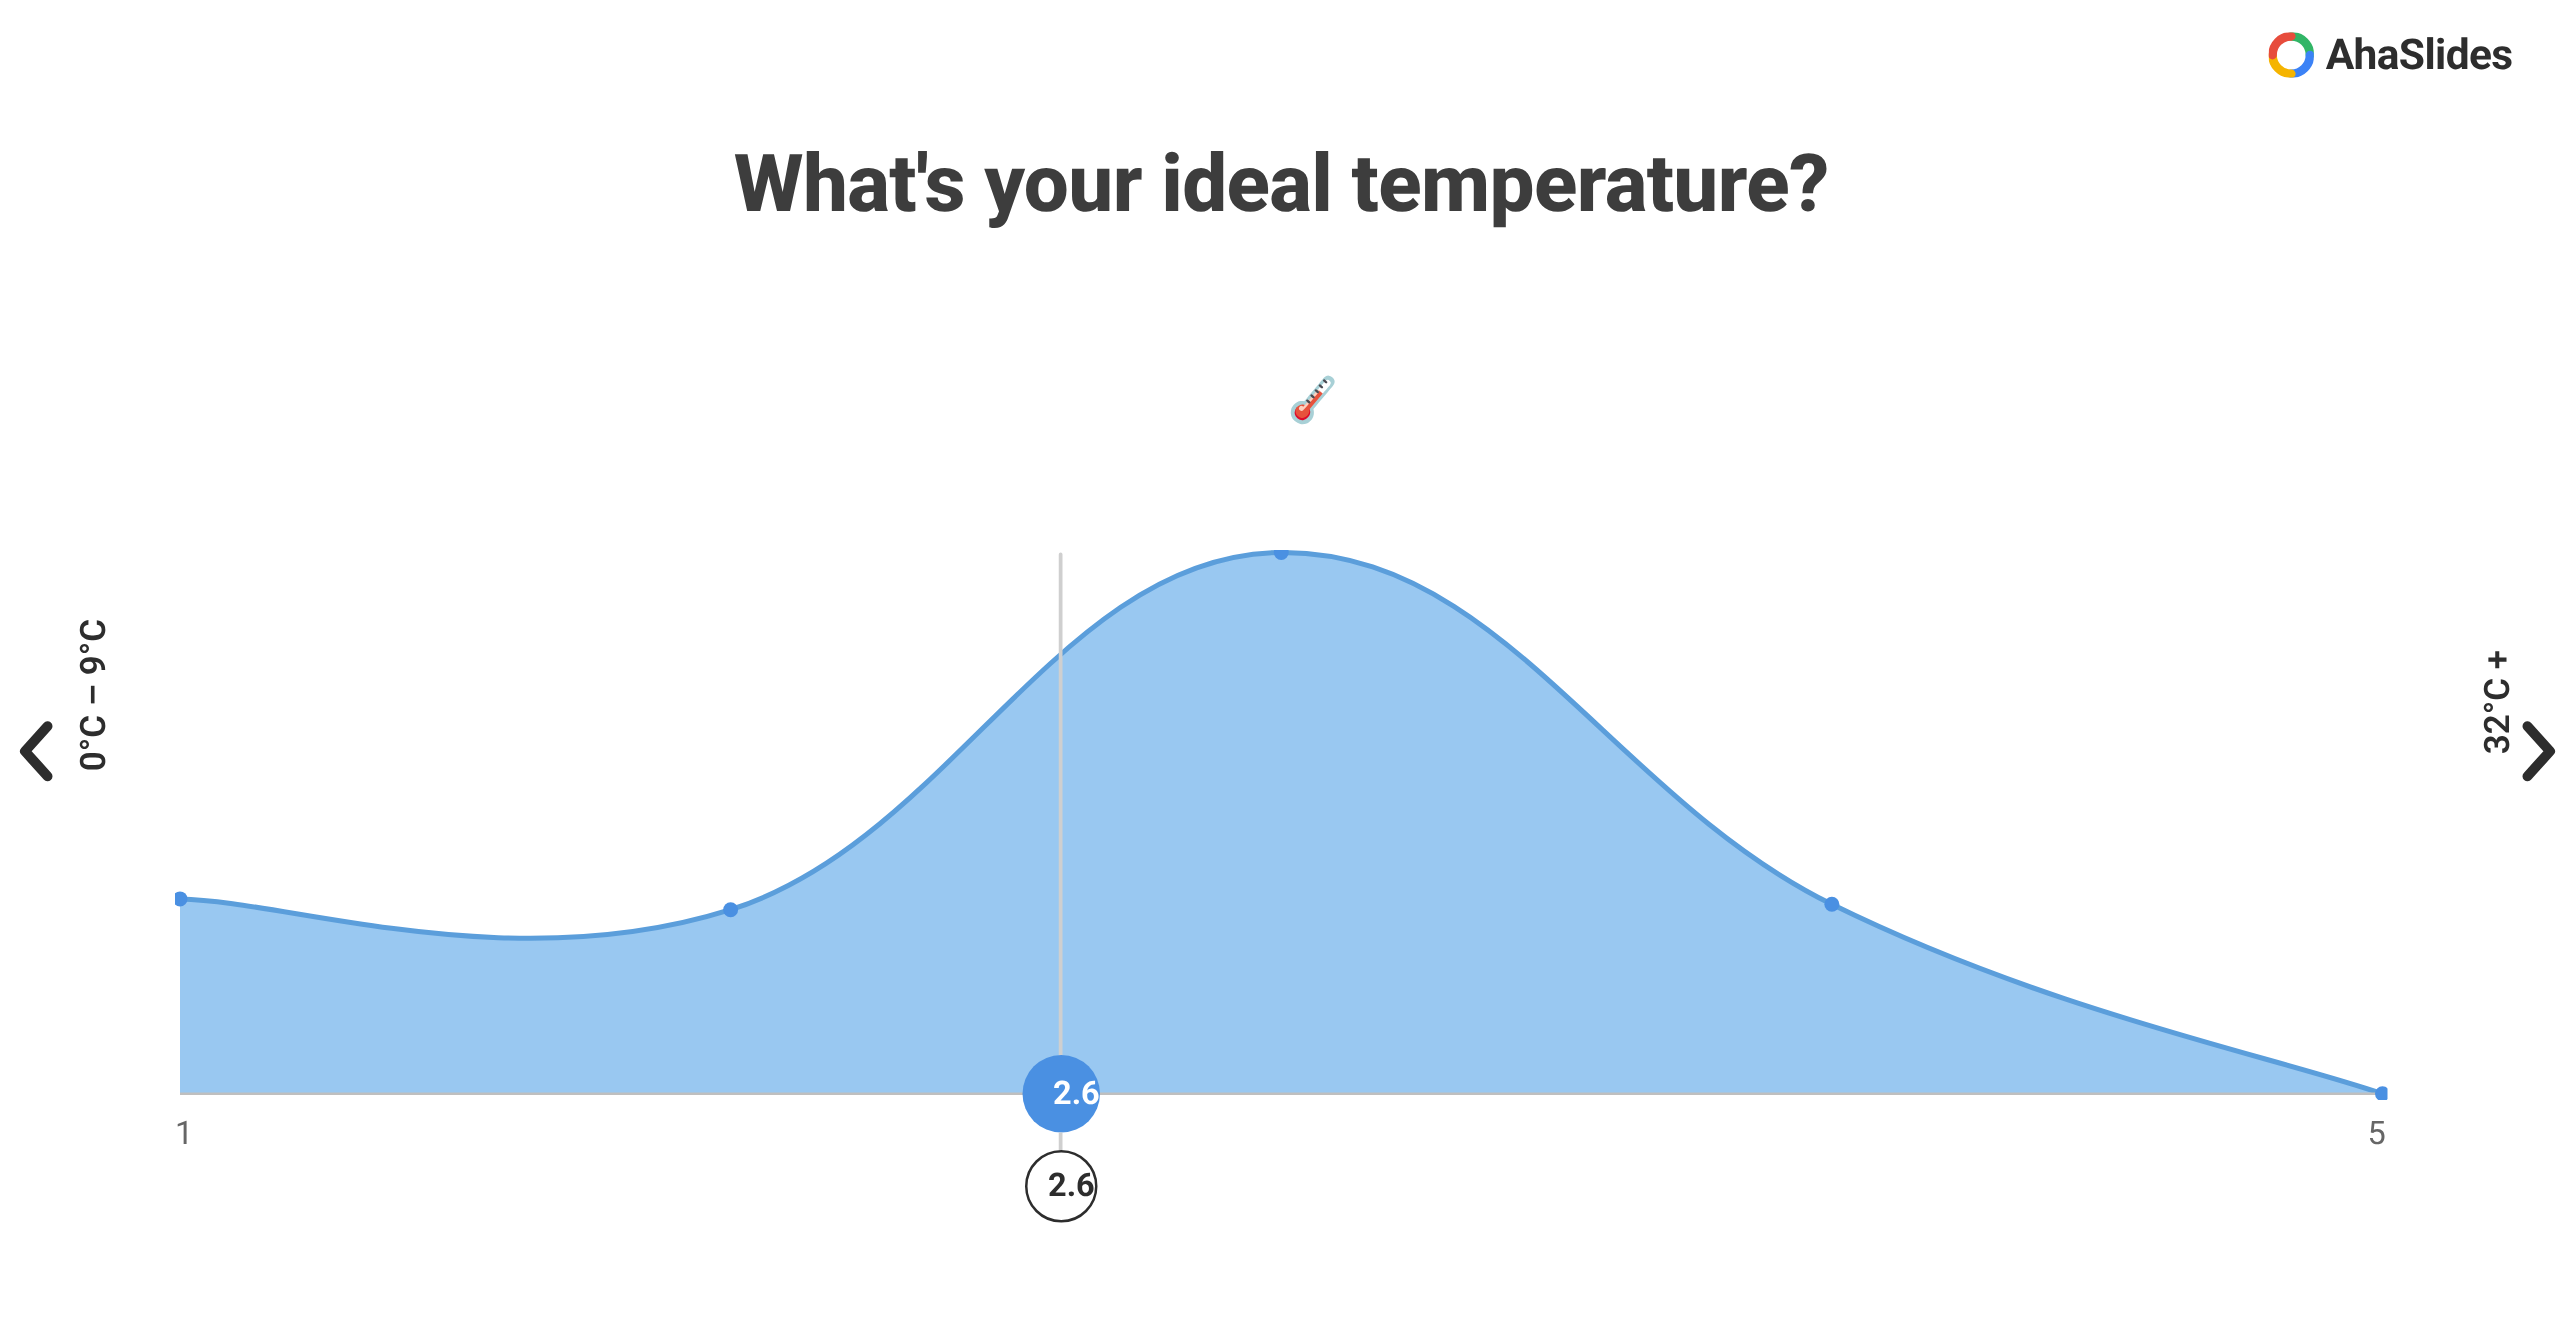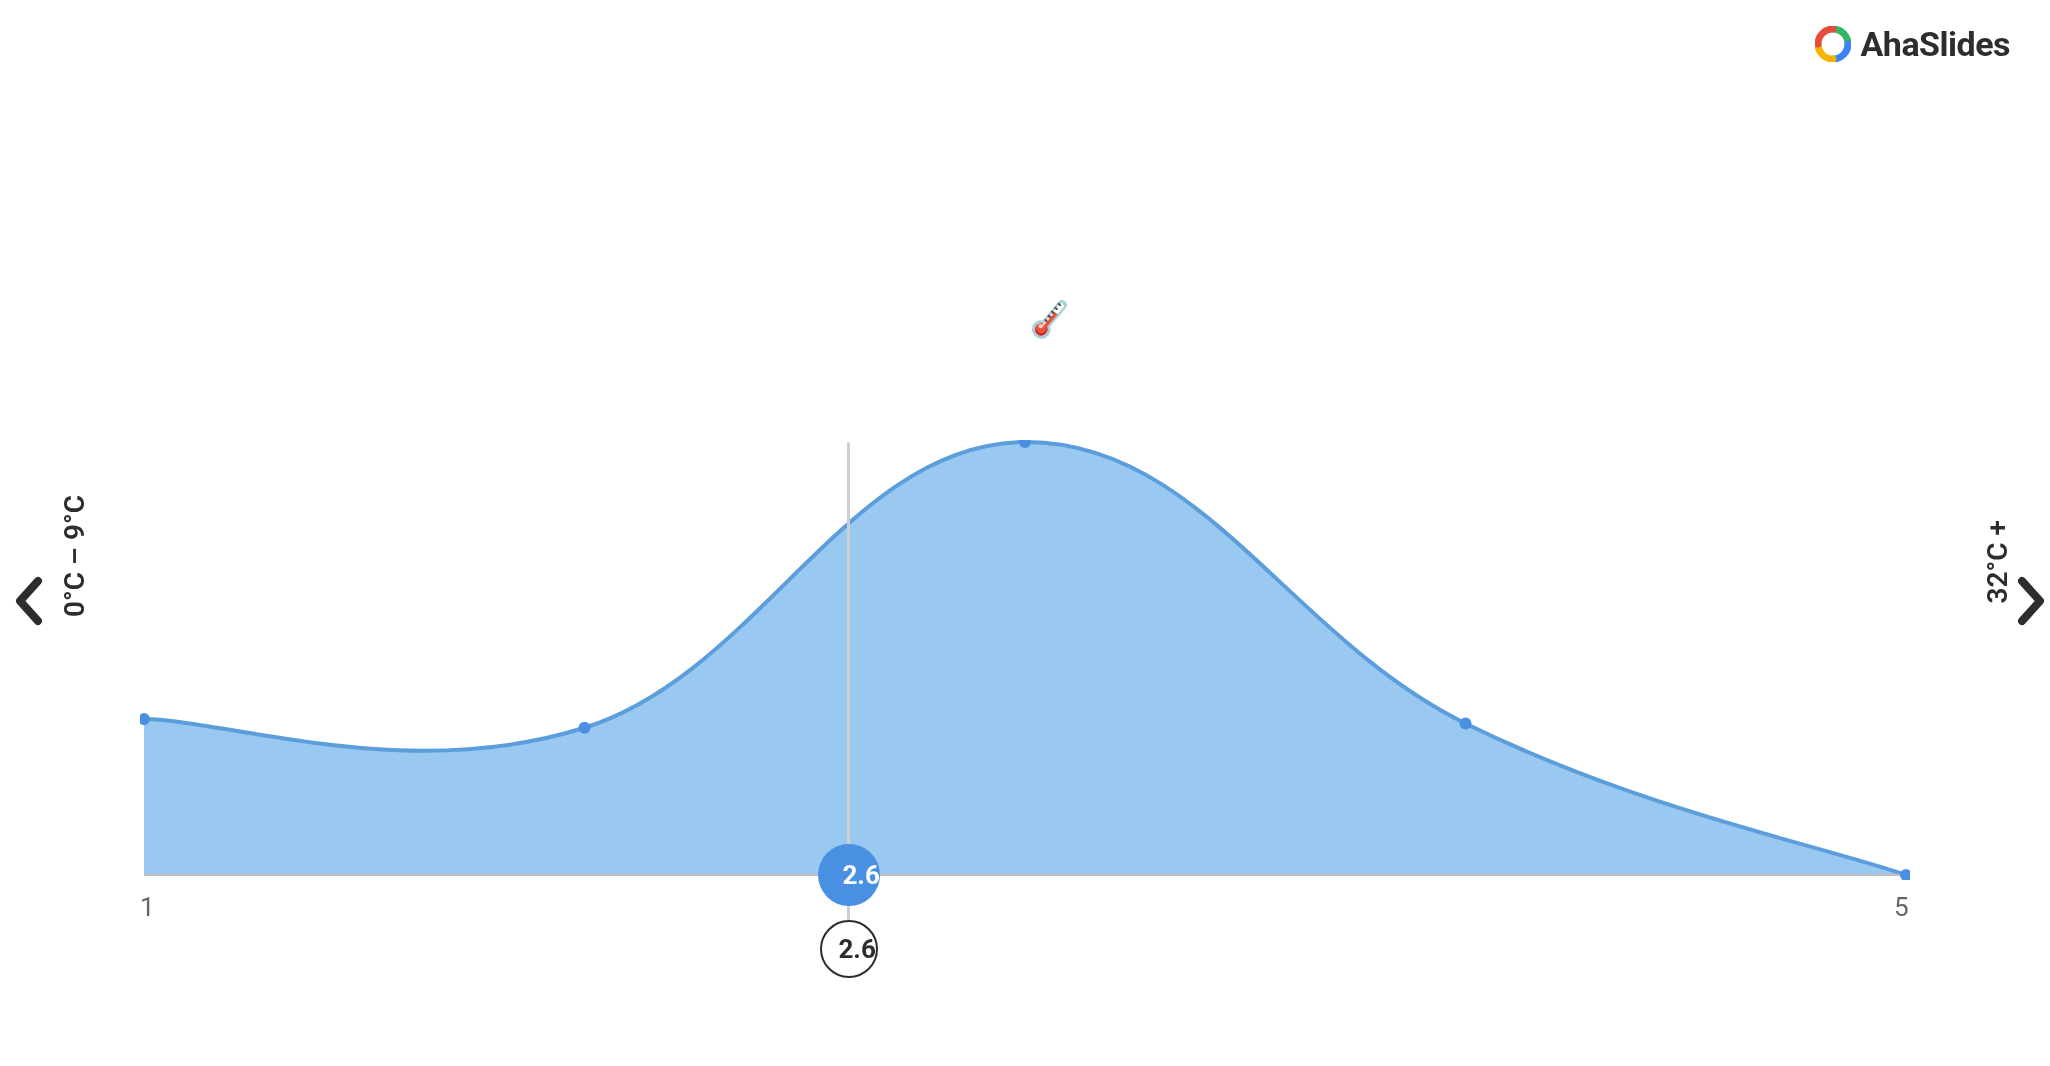--- a/index.html
+++ b/index.html
@@ -159,20 +159,21 @@
   <div class="brand">
     <svg width="36" height="36" viewBox="0 0 36 36">
       <path d="M18 3 A15 15 0 0 1 33 18" fill="none" stroke="#31b566" stroke-width="7" stroke-linecap="round"></path>
       <path d="M33 18 A15 15 0 0 1 18 33" fill="none" stroke="#3b82f6" stroke-width="7" stroke-linecap="round"></path>
       <path d="M18 33 A15 15 0 0 1 3 18" fill="none" stroke="#f5b400" stroke-width="7" stroke-linecap="round"></path>
       <path d="M3 18 A15 15 0 0 1 18 3" fill="none" stroke="#e74c3c" stroke-width="7" stroke-linecap="round"></path>
     </svg>
     <span class="brand-text">AhaSlides</span>
   </div>
 
+  <div class="title">What's your ideal temperature?</div>
 
   <div class="thermo">🌡️</div>
 
   <div class="side-label side-left-label">0°C – 9°C</div>
   <div class="side-label side-right-label">32°C +</div>
 
   <div class="chev chev-left">
     <svg width="34" height="52" viewBox="0 0 34 52">
       <polyline points="26,6 8,26 26,46" fill="none" stroke="#2d2d2d" stroke-width="8" stroke-linecap="round" stroke-linejoin="round"></polyline>
     </svg>

